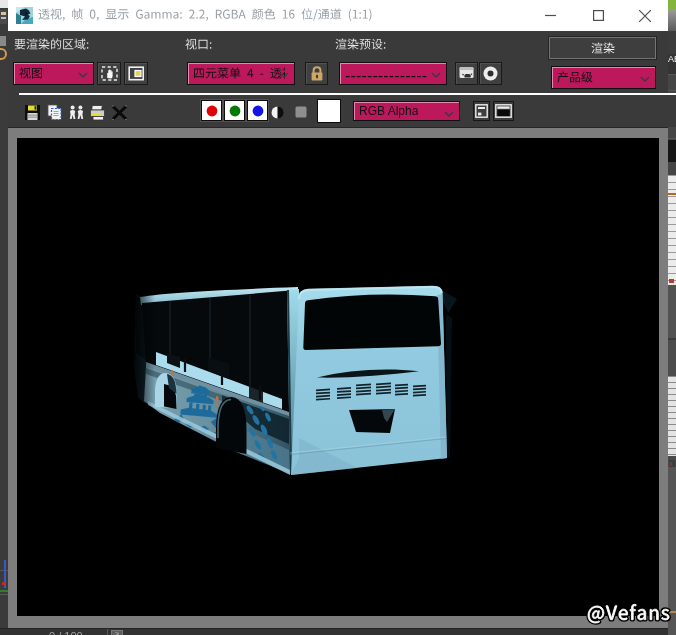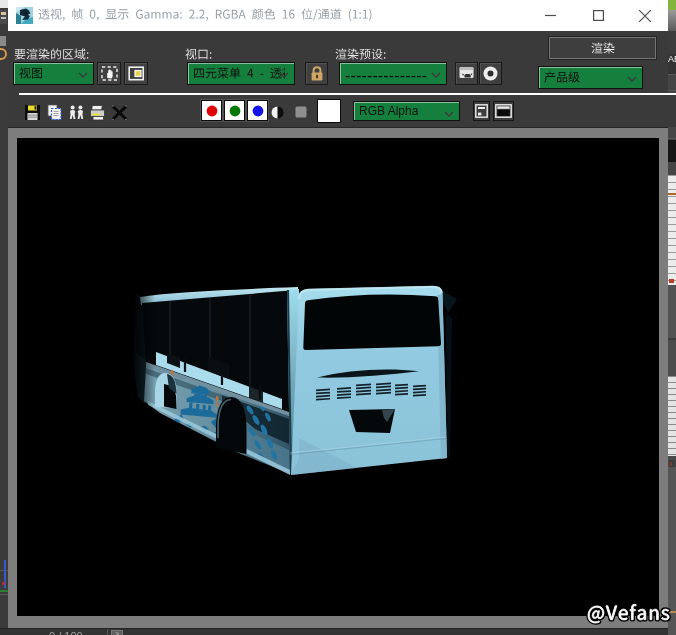--- a/index.html
+++ b/index.html
@@ -26,33 +26,33 @@
             box-shadow:0 1px 0 #262626; }
   #titlebar { left:0; top:0; width:660px; height:31px; background:#ffffff; }
   #app-icon { left:8px; top:7px; width:17px; height:17px; }
   #title-text { left:30px; top:8px; height:15px; color:#959ea5; }
   .winbtn { top:0px; width:45px; height:31px; display:flex; align-items:center;
             justify-content:center; }
   #btn-min { left:520px; } #btn-max { left:568px; } #btn-close { left:614px; }
 
   
   #controls { left:0; top:31px; width:660px; height:63px; background:#3a3a3a; }
-  .lbl { position:absolute; top:17px; color:#e4e4e4; height:14px;font-weight:bold; }
-  .select { position:absolute; top:31px; height:23px; background:#15803d;
+  .lbl { position:absolute; top:7px; color:#e4e4e4; height:14px;font-weight:bold; }
+  .select { position:absolute; top:31px; height:23px; background:#be185d;
             border:1px solid #101010; box-shadow:inset 1px 1px 0 rgba(255,255,255,.5);
             display:flex; align-items:center; overflow:hidden; }
   .select .txt { margin-left:5px; height:14px; overflow:hidden; color:#111; flex:0 0 auto; }
   .select svg.chev { position:absolute; right:5px; top:9px; }
   .ibtn { position:absolute; top:31px; width:24px; height:23px; background:#404040;
           border:1px solid #1a1a1a; box-shadow:inset 1px 1px 0 #525252;
           display:flex; align-items:center; justify-content:center; }
   #render-btn { position:absolute; left:541px; top:6px; width:107px; height:22px;
         background:#3e3e3e; border:1px solid #747474; outline:1px solid #242424;
         display:flex; align-items:center; justify-content:center; color:#ececec; }
-  #mode-select { left:530px; width:105px; top:35px; }
+  #mode-select { left:543px; width:105px; top:35px; }
 
   
   #toolbar2 { left:11px; top:93px; width:660px; height:34px; background:#3a3a3a;
               border-top:2px solid #ffffff; }
   .tico { position:absolute; top:9px; width:17px; height:17px; }
   .chbtn { position:absolute; top:5px; width:21px; height:21px; background:#fff;
            border:1px solid #0d0d0d; outline:1px solid #515151;
            display:flex; align-items:center; justify-content:center; }
   #swatch { position:absolute; left:298px; top:4px; width:24px; height:24px;
             background:#ffffff; border:1px solid #0d0d0d; }

